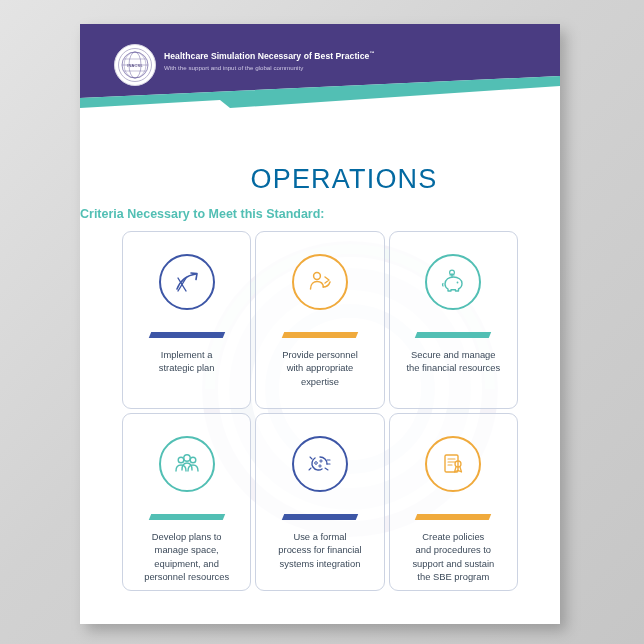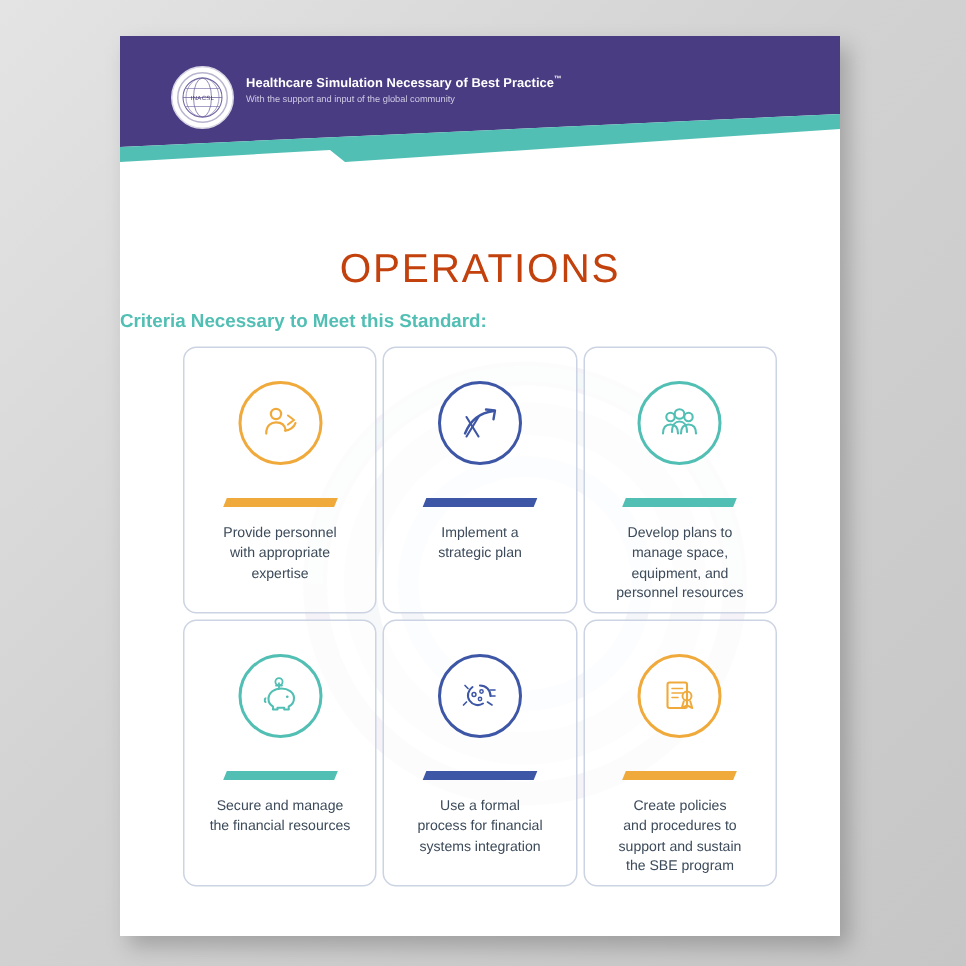--- a/index.html
+++ b/index.html
@@ -101,24 +101,25 @@
     line-height: 1.2;
   }
 
   
   .main-title {
     position: absolute;
     top: 140px;
     left: 0;
     width: 480px;
     text-align: center;
-    color: #c2410c;
+    color: #0369a1;
     font-size: 27px;
     letter-spacing: 1.2px;
     font-weight: 400;
+    padding-left: 24px;
   }
   .sub-title {
     position: absolute;
     top: 183px;
     left: 0;
     width: 480px;
     text-align: left;
     color: #52bfb4;
     font-size: 12.5px;
     font-weight: bold;
@@ -231,79 +232,79 @@
     <svg class="watermark" viewBox="0 0 300 300">
       <circle cx="150" cy="150" r="140" fill="none" stroke="#ece9f3" stroke-width="16"></circle>
       <circle cx="150" cy="150" r="110" fill="none" stroke="#eef2f6" stroke-width="22"></circle>
       <circle cx="150" cy="150" r="78" fill="none" stroke="#eceef6" stroke-width="14"></circle>
       <path d="M10 150 A140 140 0 0 1 290 150" fill="none" stroke="#e9f5f3" stroke-width="10"></path>
     </svg>
 
     <div class="grid">
 
       <div class="card">
+        <div class="icon-circle c-blue">
+          <svg width="34" height="34" viewBox="0 0 34 34">
+            <path d="M7 24 C11 14 18 10 26 9" fill="none" stroke="#3d56a6" stroke-width="1.6" stroke-linecap="round"></path>
+            <path d="M21 8 L27 8.6 L26 14.5" fill="none" stroke="#3d56a6" stroke-width="1.6" stroke-linecap="round" stroke-linejoin="round"></path>
+            <line x1="8" y1="13" x2="16" y2="26" stroke="#3d56a6" stroke-width="1.4" stroke-linecap="round"></line>
+            <line x1="16" y1="13" x2="8" y2="26" stroke="#3d56a6" stroke-width="1.4" stroke-linecap="round"></line>
+          </svg>
+        </div>
+        <div class="bar b-blue"></div>
+        <div class="card-text" style="white-space:pre-line">Implement a
+strategic plan</div>
+      </div>
+
+      <div class="card">
         <div class="icon-circle c-orange">
           <svg width="34" height="34" viewBox="0 0 34 34">
             <circle cx="14" cy="11" r="3.4" fill="none" stroke="#f0aa3c" stroke-width="1.5"></circle>
             <path d="M7.5 24 C7.5 18.5 11 16.5 14 16.5 C17 16.5 20 18 20.5 22" fill="none" stroke="#f0aa3c" stroke-width="1.5" stroke-linecap="round"></path>
             <path d="M20 22 C23 22 26 20 27 17" fill="none" stroke="#f0aa3c" stroke-width="1.5" stroke-linecap="round"></path>
             <path d="M22 12 L26 15 L22 18" fill="none" stroke="#f0aa3c" stroke-width="1.4" stroke-linecap="round" stroke-linejoin="round"></path>
           </svg>
         </div>
         <div class="bar b-orange"></div>
         <div class="card-text" style="white-space:pre-line">Provide personnel
 with appropriate
 expertise</div>
       </div>
 
       <div class="card">
-        <div class="icon-circle c-blue">
-          <svg width="34" height="34" viewBox="0 0 34 34">
-            <path d="M7 24 C11 14 18 10 26 9" fill="none" stroke="#3d56a6" stroke-width="1.6" stroke-linecap="round"></path>
-            <path d="M21 8 L27 8.6 L26 14.5" fill="none" stroke="#3d56a6" stroke-width="1.6" stroke-linecap="round" stroke-linejoin="round"></path>
-            <line x1="8" y1="13" x2="16" y2="26" stroke="#3d56a6" stroke-width="1.4" stroke-linecap="round"></line>
-            <line x1="16" y1="13" x2="8" y2="26" stroke="#3d56a6" stroke-width="1.4" stroke-linecap="round"></line>
-          </svg>
-        </div>
-        <div class="bar b-blue"></div>
-        <div class="card-text" style="white-space:pre-line">Implement a
-strategic plan</div>
+        <div class="icon-circle c-teal">
+          <svg width="34" height="34" viewBox="0 0 34 34">
+            <path d="M9 19 C9 14.5 13 12 17.5 12 C22 12 26 14.5 26 18.5 C26 21 24.5 23 22.5 24 L22.5 26 L19.5 26 L19.5 24.8 L15 24.8 L15 26 L12 26 L12 24 C10.2 23 9 21.3 9 19 Z" fill="none" stroke="#52bfb4" stroke-width="1.4" stroke-linejoin="round"></path>
+            <circle cx="21.5" cy="17.5" r="0.9" fill="#52bfb4"></circle>
+            <path d="M7.5 18.5 C6.2 18.5 6.2 21 7.5 21" fill="none" stroke="#52bfb4" stroke-width="1.3"></path>
+            <path d="M16 12 L16 8.5 M14 10 L18 10" stroke="#52bfb4" stroke-width="1.2" stroke-linecap="round"></path>
+            <circle cx="16" cy="7.5" r="2.4" fill="none" stroke="#52bfb4" stroke-width="1.2"></circle>
+          </svg>
+        </div>
+        <div class="bar b-teal"></div>
+        <div class="card-text" style="white-space:pre-line">Secure and manage
+the financial resources</div>
       </div>
 
       <div class="card">
         <div class="icon-circle c-teal">
           <svg width="34" height="34" viewBox="0 0 34 34">
             <circle cx="11" cy="13" r="2.8" fill="none" stroke="#52bfb4" stroke-width="1.4"></circle>
             <circle cx="23" cy="13" r="2.8" fill="none" stroke="#52bfb4" stroke-width="1.4"></circle>
             <circle cx="17" cy="11" r="3.2" fill="none" stroke="#52bfb4" stroke-width="1.4"></circle>
             <path d="M6 24 C6 19.5 8.5 18 11 18 C13.5 18 16 19.5 16 24" fill="none" stroke="#52bfb4" stroke-width="1.4" stroke-linecap="round"></path>
             <path d="M18 24 C18 19.5 20.5 18 23 18 C25.5 18 28 19.5 28 24" fill="none" stroke="#52bfb4" stroke-width="1.4" stroke-linecap="round"></path>
             <path d="M12 23 C12 18 14.5 16 17 16 C19.5 16 22 18 22 23" fill="none" stroke="#52bfb4" stroke-width="1.4" stroke-linecap="round"></path>
           </svg>
         </div>
         <div class="bar b-teal"></div>
         <div class="card-text" style="white-space:pre-line">Develop plans to
 manage space,
 equipment, and
 personnel resources</div>
-      </div>
-
-      <div class="card">
-        <div class="icon-circle c-teal">
-          <svg width="34" height="34" viewBox="0 0 34 34">
-            <path d="M9 19 C9 14.5 13 12 17.5 12 C22 12 26 14.5 26 18.5 C26 21 24.5 23 22.5 24 L22.5 26 L19.5 26 L19.5 24.8 L15 24.8 L15 26 L12 26 L12 24 C10.2 23 9 21.3 9 19 Z" fill="none" stroke="#52bfb4" stroke-width="1.4" stroke-linejoin="round"></path>
-            <circle cx="21.5" cy="17.5" r="0.9" fill="#52bfb4"></circle>
-            <path d="M7.5 18.5 C6.2 18.5 6.2 21 7.5 21" fill="none" stroke="#52bfb4" stroke-width="1.3"></path>
-            <path d="M16 12 L16 8.5 M14 10 L18 10" stroke="#52bfb4" stroke-width="1.2" stroke-linecap="round"></path>
-            <circle cx="16" cy="7.5" r="2.4" fill="none" stroke="#52bfb4" stroke-width="1.2"></circle>
-          </svg>
-        </div>
-        <div class="bar b-teal"></div>
-        <div class="card-text" style="white-space:pre-line">Secure and manage
-the financial resources</div>
       </div>
 
       <div class="card">
         <div class="icon-circle c-blue">
           <svg width="34" height="34" viewBox="0 0 34 34">
             <path d="M12 11 C9 13 8 17 10 20 C12 23 16 24 19 22" fill="none" stroke="#3d56a6" stroke-width="1.4" stroke-linecap="round"></path>
             <path d="M17 10 C21 10 24 13 24 17" fill="none" stroke="#3d56a6" stroke-width="1.4" stroke-linecap="round"></path>
             <circle cx="13" cy="16" r="1.3" fill="none" stroke="#3d56a6" stroke-width="1"></circle>
             <circle cx="18" cy="14" r="1.1" fill="none" stroke="#3d56a6" stroke-width="1"></circle>
             <circle cx="17" cy="19" r="1.1" fill="none" stroke="#3d56a6" stroke-width="1"></circle>

